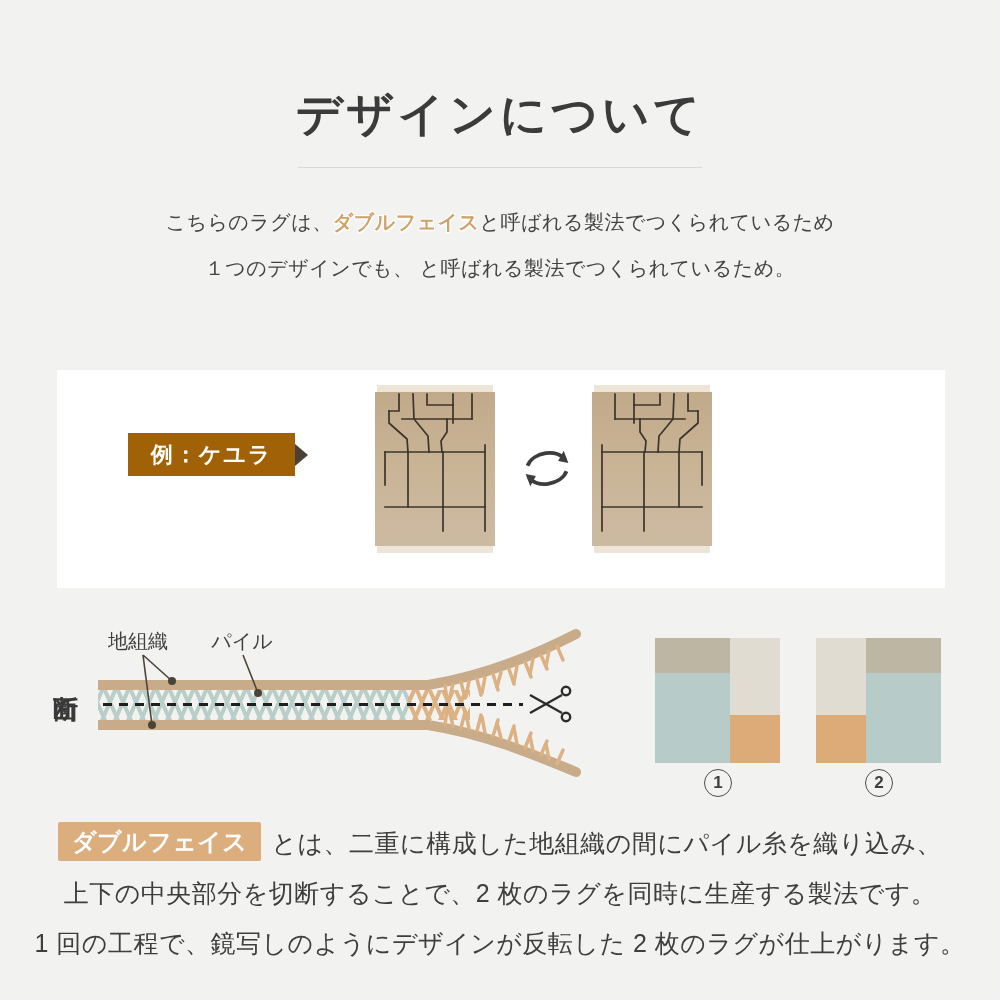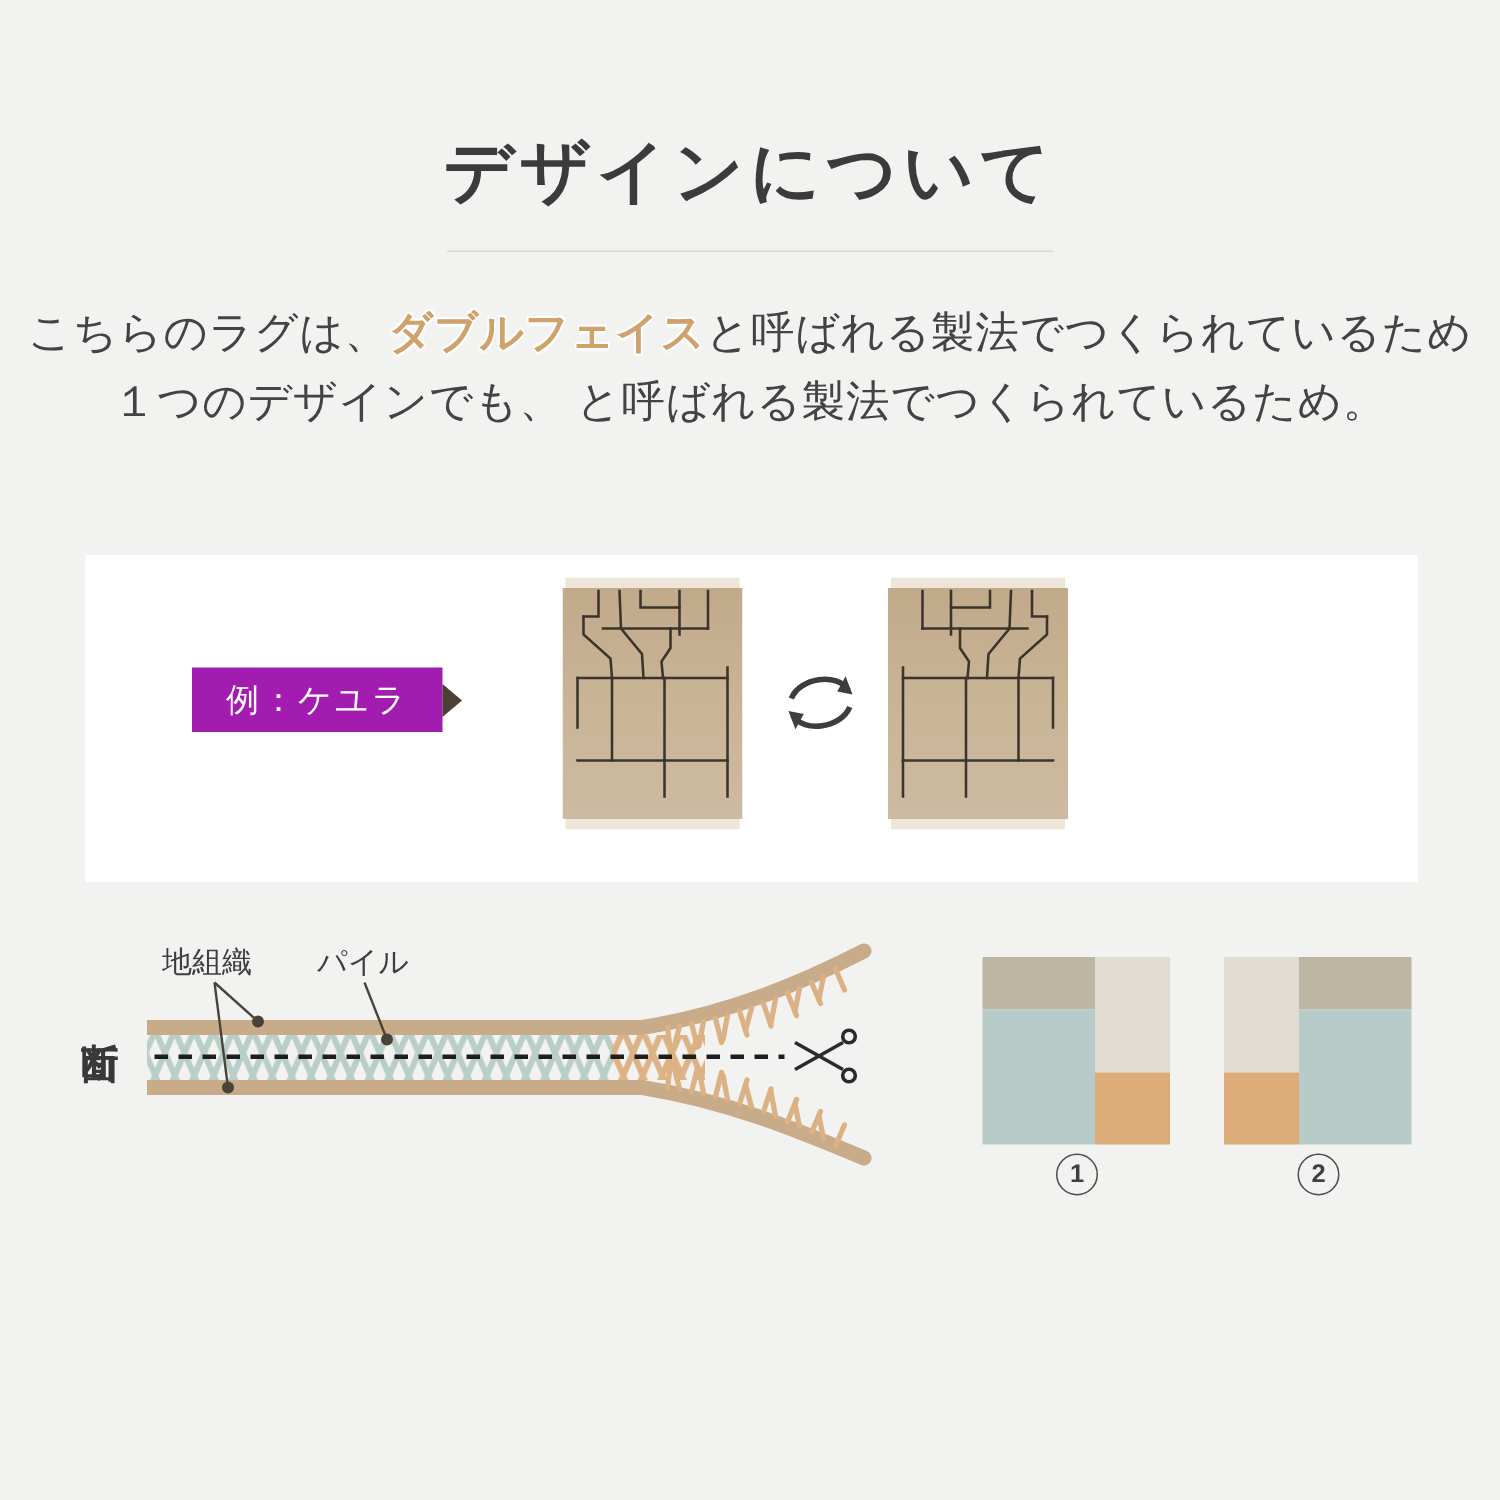--- a/index.html
+++ b/index.html
@@ -6,29 +6,29 @@
   body{font-family:"Liberation Sans","DejaVu Sans",sans-serif;}
   .page{position:relative;width:1000px;height:1000px;background:#f2f2f1;overflow:hidden;color:#3e3e3e;}
 
   
   .title{position:absolute;top:84px;left:0;width:100%;margin:0;text-align:center;
          font-size:46px;font-weight:bold;letter-spacing:4px;color:#3b3b3b;}
   .title-underline{position:absolute;top:167px;left:298px;width:404px;height:1px;background:#d8d8d8;}
 
   
   .intro{position:absolute;top:199px;left:0;width:100%;margin:0;text-align:center;
-         font-size:29px;line-height:46px;letter-spacing:0.5px;color:#434343;}
+         font-size:20px;line-height:46px;letter-spacing:0.5px;color:#434343;}
   .iline{display:block;}
   .accent{color:#cfa26b;font-weight:bold;
           text-shadow:-1px -1px 0 #fff,1px -1px 0 #fff,-1px 1px 0 #fff,1px 1px 0 #fff,0 2px 2px rgba(255,255,255,.9);}
 
   
   .example-box{position:absolute;left:57px;top:370px;width:888px;height:218px;background:#ffffff;}
-  .example-label{position:absolute;left:71px;top:75px;width:167px;height:43px;background:#a21caf;
-                 color:#fff;font-size:22px;font-weight:normal;letter-spacing:2px;
+  .example-label{position:absolute;left:71px;top:63px;width:167px;height:43px;background:#a16207;
+                 color:#fff;font-size:22px;font-weight:bold;letter-spacing:2px;
                  display:flex;align-items:center;justify-content:center;}
   .label-arrow{position:absolute;right:-13px;top:50%;transform:translateY(-50%);width:0;height:0;
                border-left:13px solid #4a4038;border-top:11px solid transparent;border-bottom:11px solid transparent;}
   .rug{position:absolute;top:15px;width:120px;height:168px;}
   .rug-left{left:318px;}
   .rug-right{left:535px;}
   .swap{position:absolute;left:464px;top:75px;width:52px;height:47px;}
 
   
   .cross-label{position:absolute;left:50px;top:675px;writing-mode:vertical-rl;
@@ -225,14 +225,19 @@
     <div class="cell s2-gray" style="background: rgb(189, 182, 163);"></div>
     <div class="cell s2-blue" style="background: rgb(183, 203, 200);"></div>
   </div>
   <div class="num-badge num-1">
       <span>1</span>
     </div>
   <div class="num-badge num-2">
       <span>2</span>
     </div>
 
+  <p class="desc">
+    <span class="dline"><span class="badge">ダブルフェイス</span><span>とは、二重に構成した地組織の間にパイル糸を織り込み、</span></span>
+    <span class="dline">上下の中央部分を切断することで、2 枚のラグを同時に生産する製法です。</span>
+    <span class="dline">1 回の工程で、鏡写しのようにデザインが反転した 2 枚のラグが仕上がります。</span>
+  </p>
 
 </div>
 
 </body></html>

